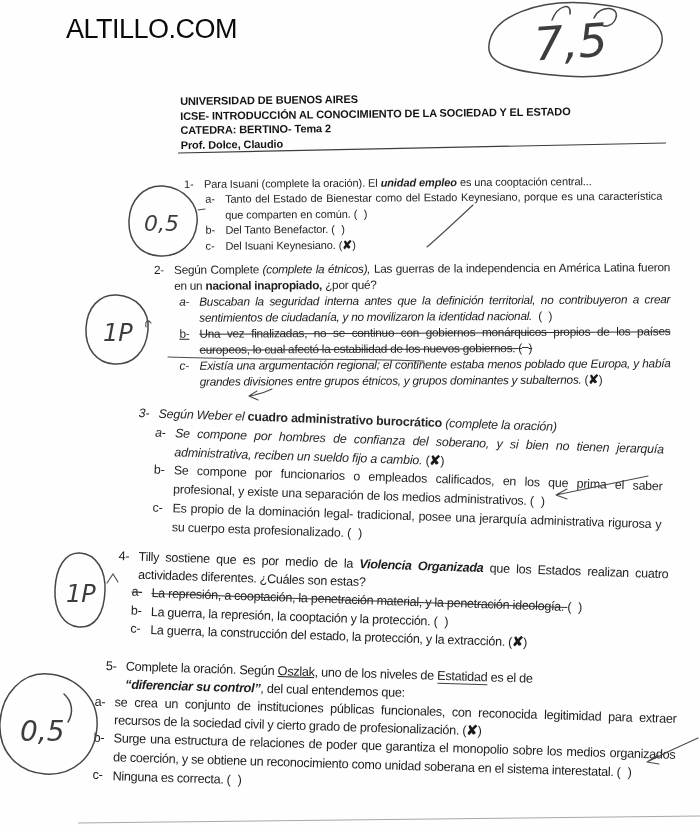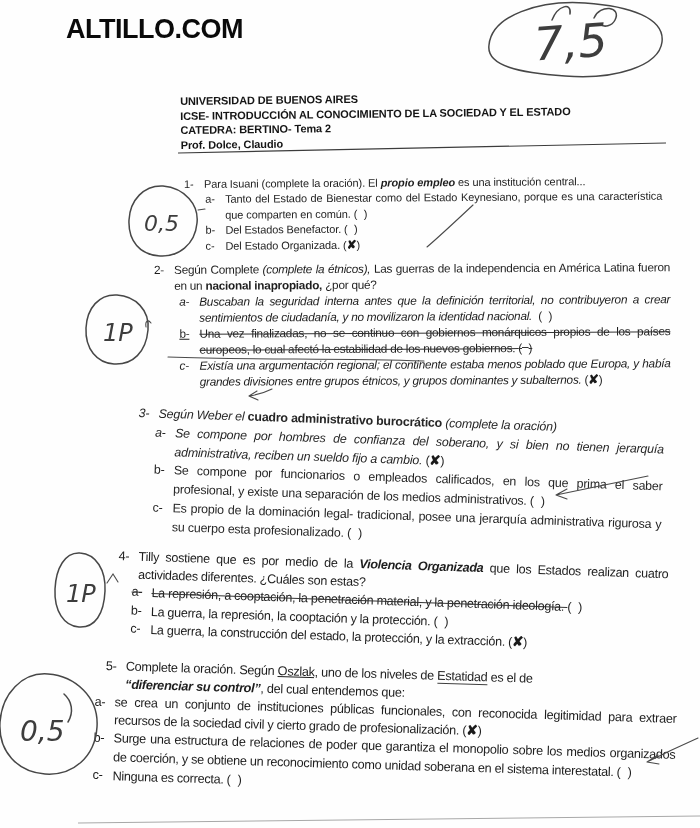--- a/index.html
+++ b/index.html
@@ -3,21 +3,21 @@
 <meta charset="utf-8">
 <style>
   html,body{margin:0;padding:0}
   body{
     width:700px;height:828px;position:relative;overflow:hidden;
     background:#fefefe;color:#1e1e1e;
     font-family:"Liberation Sans",sans-serif;
   }
   .watermark{
     position:absolute;left:66px;top:14px;
-    font-size:27px;font-weight:700;letter-spacing:-0.5px;color:#0a0a0a;
+    font-size:27px;font-weight:400;letter-spacing:-0.5px;color:#0a0a0a;
   }
   .hdr{
     position:absolute;left:180px;top:94px;width:500px;
     font-size:11px;font-weight:700;line-height:14.6px;letter-spacing:-0.1px;
     transform:rotate(-0.7deg);transform-origin:left top;color:#151515;
   }
   .q{position:absolute;transform-origin:left top;}
   .row{position:relative;padding-left:20px;text-align:justify;}
   .num,.letter{position:absolute;left:0;top:0;}
   .bi{font-weight:700;font-style:italic;}
@@ -55,33 +55,33 @@
 <div class="hdr">
   <div>UNIVERSIDAD DE BUENOS AIRES</div>
   <div>ICSE- INTRODUCCIÓN AL CONOCIMIENTO DE LA SOCIEDAD Y EL ESTADO</div>
   <div>CATEDRA: BERTINO- Tema 2</div>
   <div>Prof. Dolce, Claudio</div>
 </div>
 
 <section class="q q1">
   <div class="row">
     <span class="num">1-</span>
-    <span>Para Isuani (complete la oración). El </span><span class="bi">propio empleo</span><span> es una institución central...</span>
+    <span>Para Isuani (complete la oración). El </span><span class="bi">unidad empleo</span><span> es una cooptación central...</span>
   </div>
   <div class="row opt">
     <span class="letter">a-</span>
     <span>Tanto del Estado de Bienestar como del Estado Keynesiano, porque es una característica que comparten en común. </span><span class="box"><span>(</span><span class="hx">&nbsp;&nbsp;</span><span>)</span></span>
   </div>
   <div class="row opt">
     <span class="letter">b-</span>
-    <span>Del Estados Benefactor. </span><span class="box"><span>(</span><span class="hx">&nbsp;&nbsp;</span><span>)</span></span>
-  </div>
-  <div class="row opt">
-    <span class="letter">c-</span>
-    <span>Del Estado Organizada. </span><span class="box"><span>(</span><span class="hx">✘</span><span>)</span></span>
+    <span>Del Tanto Benefactor. </span><span class="box"><span>(</span><span class="hx">&nbsp;&nbsp;</span><span>)</span></span>
+  </div>
+  <div class="row opt">
+    <span class="letter">c-</span>
+    <span>Del Isuani Keynesiano. </span><span class="box"><span>(</span><span class="hx">✘</span><span>)</span></span>
   </div>
 </section>
 
 <section class="q q2">
   <div class="row">
     <span class="num">2-</span>
     <span>Según Complete </span><span class="i">(complete la étnicos),</span><span> Las guerras de la independencia en América Latina fueron en un </span><span class="b">nacional inapropiado,</span><span> ¿por qué?</span>
   </div>
   <div class="row opt opt-a">
     <span class="letter i">a-</span>

